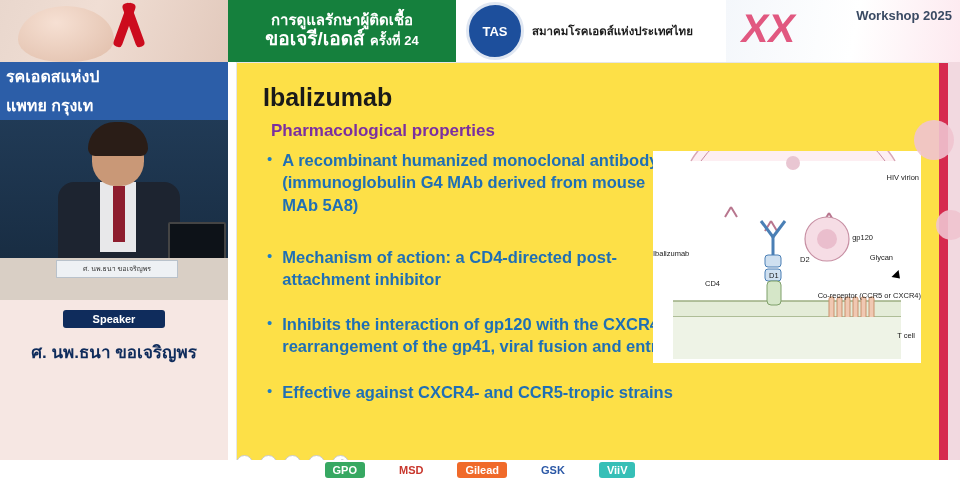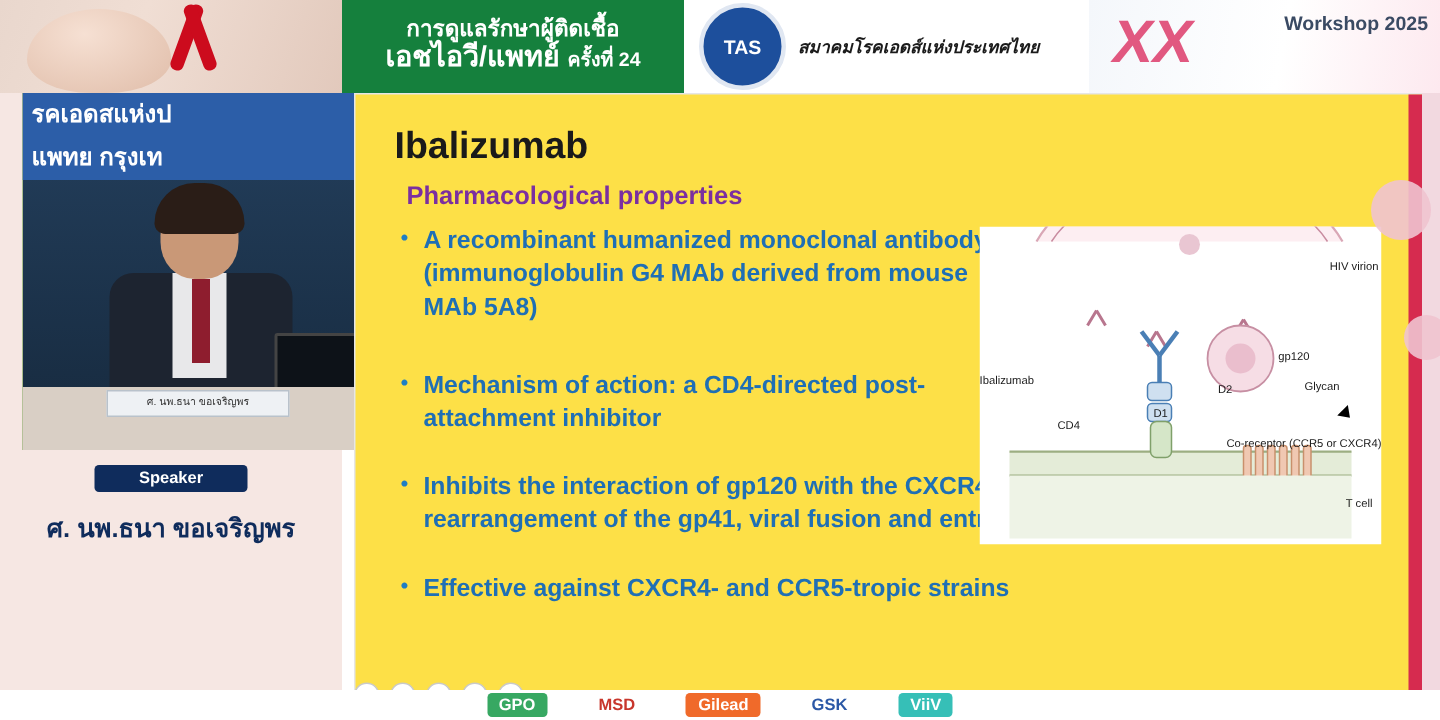--- a/index.html
+++ b/index.html
@@ -24,32 +24,32 @@
   .banner-title{position:absolute;left:228px;top:0;width:228px;height:62px;background:#15803d;
     display:flex;flex-direction:column;justify-content:center;align-items:center;color:#fff;}
   .banner-title .l1{font-size:15px;font-weight:bold;line-height:1.1;}
   .banner-title .l2{font-size:19px;font-weight:bold;line-height:1.15;}
   .banner-title .l2 small{font-size:13px;font-weight:bold;}
   .banner-mid{position:absolute;left:456px;top:0;width:270px;height:62px;background:#ffffff;
     display:flex;align-items:center;gap:8px;padding-left:10px;box-sizing:border-box;}
   .tas-logo{width:52px;height:52px;border-radius:50%;background:#1d4f9c;color:#fff;
     display:flex;align-items:center;justify-content:center;font-size:13px;font-weight:bold;
     border:3px solid #e0e7f2;flex:0 0 auto;text-align:center;line-height:1;}
-  .tas-text{font-size:11.5px;color:#1b1b1b;font-weight:bold;font-style:italic;}
+  .tas-text{font-size:11.5px;color:#1b1b1b;font-weight:bold;}
   .banner-right{position:absolute;left:726px;top:0;width:234px;height:62px;
     background:linear-gradient(100deg,#f4f7fb 0%,#ffffff 55%,#fde9ef 100%);overflow:hidden;}
   .banner-right .wk{position:absolute;right:8px;top:8px;text-align:right;color:#2a2a2a;}
   .banner-right .wk .big{font-size:19px;font-weight:bold;color:#2f3b52;letter-spacing:.5px;}
   .banner-right .wk .small{font-size:13px;font-weight:bold;color:#3a4a63;}
   .xx-mark{position:absolute;left:16px;top:6px;font-size:40px;font-weight:bold;color:#e0507a;
     transform:skewX(-10deg);opacity:.95;}
 
   
   .leftcol{position:absolute;left:0;top:62px;width:228px;height:418px;background:#f6e7e3;}
-  .video{position:absolute;left:15px;top:0;width:228px;height:238px;background:#bef264;overflow:hidden;}
+  .video{position:absolute;left:0;top:0;width:228px;height:238px;background:#bef264;overflow:hidden;}
   .vid-bg{position:absolute;inset:0;background:linear-gradient(#24405e,#16293d);}
   .vid-banner{position:absolute;left:0;top:0;width:228px;height:58px;background:#2c5ea8;}
   .vid-banner span{display:block;color:#fff;font-weight:bold;font-size:16px;padding-left:6px;line-height:29px;white-space:nowrap;}
   .person-head{position:absolute;left:92px;top:68px;width:52px;height:56px;border-radius:48% 48% 44% 44%;
     background:#c99877;}
   .person-hair{position:absolute;left:88px;top:60px;width:60px;height:34px;border-radius:30px 30px 8px 8px;background:#2a1d17;}
   .person-body{position:absolute;left:58px;top:120px;width:122px;height:80px;background:#1d2430;border-radius:16px 16px 0 0;}
   .person-shirt{position:absolute;left:100px;top:120px;width:36px;height:70px;background:#e8e8ea;}
   .person-tie{position:absolute;left:113px;top:124px;width:12px;height:56px;background:#8e1d2e;}
   .desk{position:absolute;left:0;top:196px;width:228px;height:42px;background:#d9cfc5;}
@@ -104,21 +104,21 @@
 <div id="stage">
 
   <div class="banner">
     <div class="banner-left-photo">
       <div class="hand-shape"></div>
       <div class="ribbon"></div>
     </div>
     <div class="banner-title">
       <div class="l1">การดูแลรักษาผู้ติดเชื้อ</div>
       <div class="l2">
-        <span>เอชไอวี/แพทย์</span>
+        <span>ขอเจรี/เอดส์</span>
         <small>ครั้งที่ 24</small>
       </div>
     </div>
     <div class="banner-mid">
       <div class="tas-logo">TAS</div>
       <div class="tas-text">สมาคมโรคเอดส์แห่งประเทศไทย</div>
     </div>
     <div class="banner-right">
       <div class="xx-mark">XX</div>
       <div class="wk">
@@ -213,21 +213,21 @@
           <rect x="208" y="146" width="5" height="24" rx="2"></rect>
           <rect x="216" y="146" width="5" height="24" rx="2"></rect>
         </g>
         <rect x="114" y="130" width="14" height="24" rx="4" fill="#d5e6c8" stroke="#7fa06a"></rect>
         <rect x="20" y="166" width="228" height="42" fill="#eef3e6"></rect>
       </svg>
       <div class="fig-lbl" style="right:2px;top:22px;">HIV virion</div>
       <div class="fig-lbl" style="right:48px;top:82px;">gp120</div>
       <div class="fig-lbl" style="right:28px;top:102px;">Glycan</div>
       <div class="fig-lbl" style="left:0px;top:98px;">Ibalizumab</div>
-      <div class="fig-lbl" style="left:116px;top:104px;margin-left:43px;">D2</div>
+      <div class="fig-lbl" style="left:104px;top:104px;margin-left:43px;">D2</div>
       <div class="fig-lbl" style="left:116px;top:120px;">D1</div>
       <div class="fig-lbl" style="left:52px;top:128px;">CD4</div>
       <div class="fig-lbl" style="right:0px;top:140px;">Co-receptor (CCR5 or CXCR4)</div>
       <div class="fig-lbl" style="right:6px;top:180px;">T cell</div>
     </div>
     <div class="cursor"></div>
   </div>
 
   <div class="slide-ctrls">
     <div class="ctrl">‹</div>

